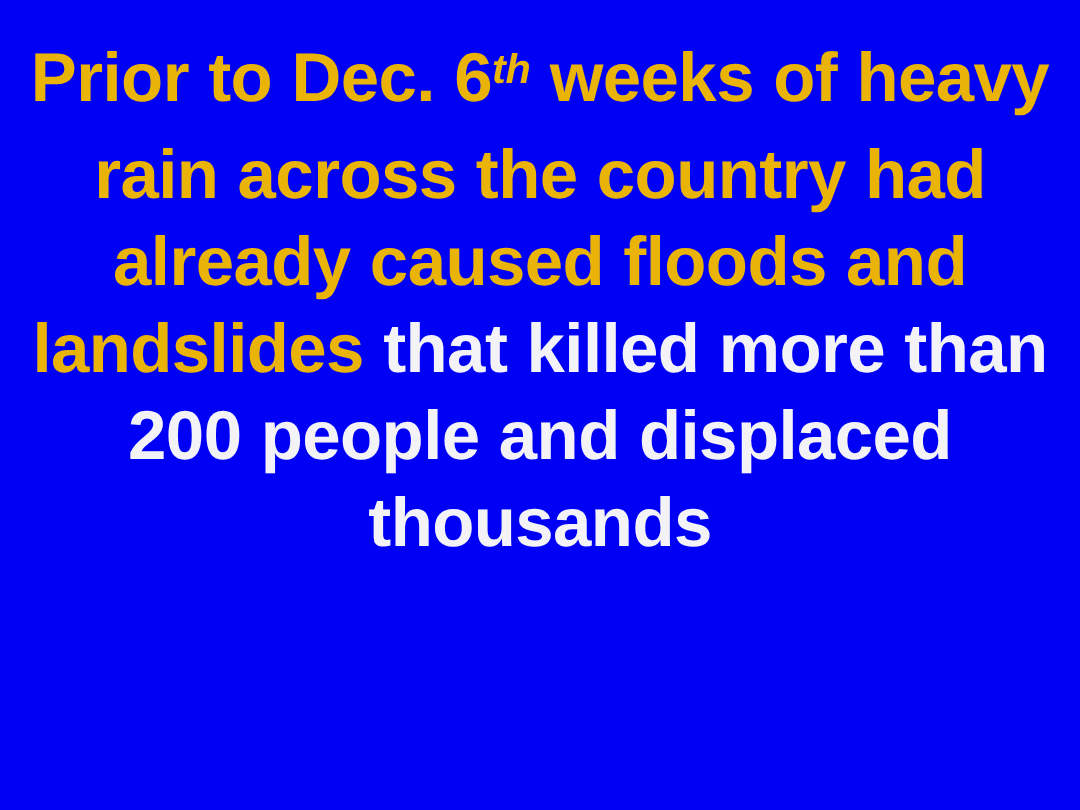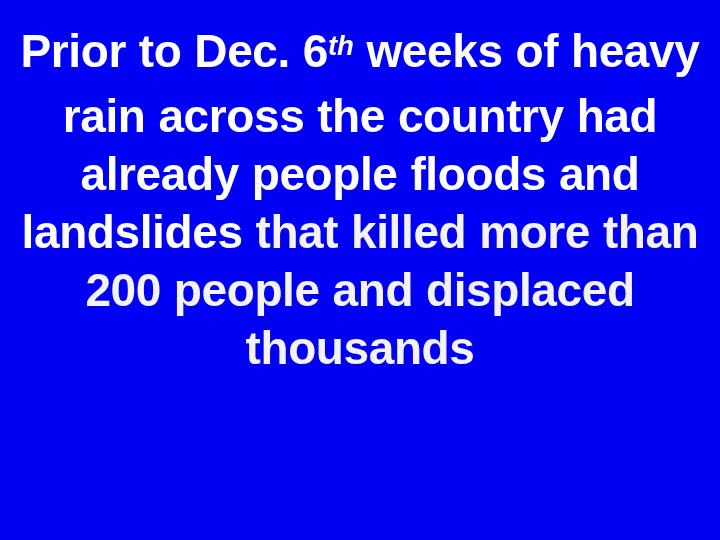--- a/index.html
+++ b/index.html
@@ -28,36 +28,36 @@
     box-sizing: border-box;
     text-align: center;
     font-size: 46px;
     font-weight: bold;
     line-height: 58px;
     letter-spacing: -0.4px;
     word-spacing: 0.5px;
     -webkit-font-smoothing: antialiased;
   }
   .seg-yellow {
-    color: #ffffff;
+    color: #eab308;
   }
   .seg-white {
     color: #f2f2f7;
   }
   .sup {
     font-size: 0.60em;
     vertical-align: baseline;
     position: relative;
     top: -0.44em;
     letter-spacing: -0.2px;
     font-style: italic;
   }
 </style>
 </head>
 <body>
 
 <div id="slide">
 
   <div id="text-block">
-    <span class="seg-yellow">Prior to Dec. 6</span><span class="seg-yellow sup">th</span><span class="seg-yellow"> weeks of heavy rain across the country had already people floods and landslides</span><span class="seg-white"> that killed more than 200 people and displaced thousands</span>
+    <span class="seg-yellow">Prior to Dec. 6</span><span class="seg-yellow sup">th</span><span class="seg-yellow"> weeks of heavy rain across the country had already caused floods and landslides</span><span class="seg-white"> that killed more than 200 people and displaced thousands</span>
   </div>
 
 </div>
 
 </body></html>

